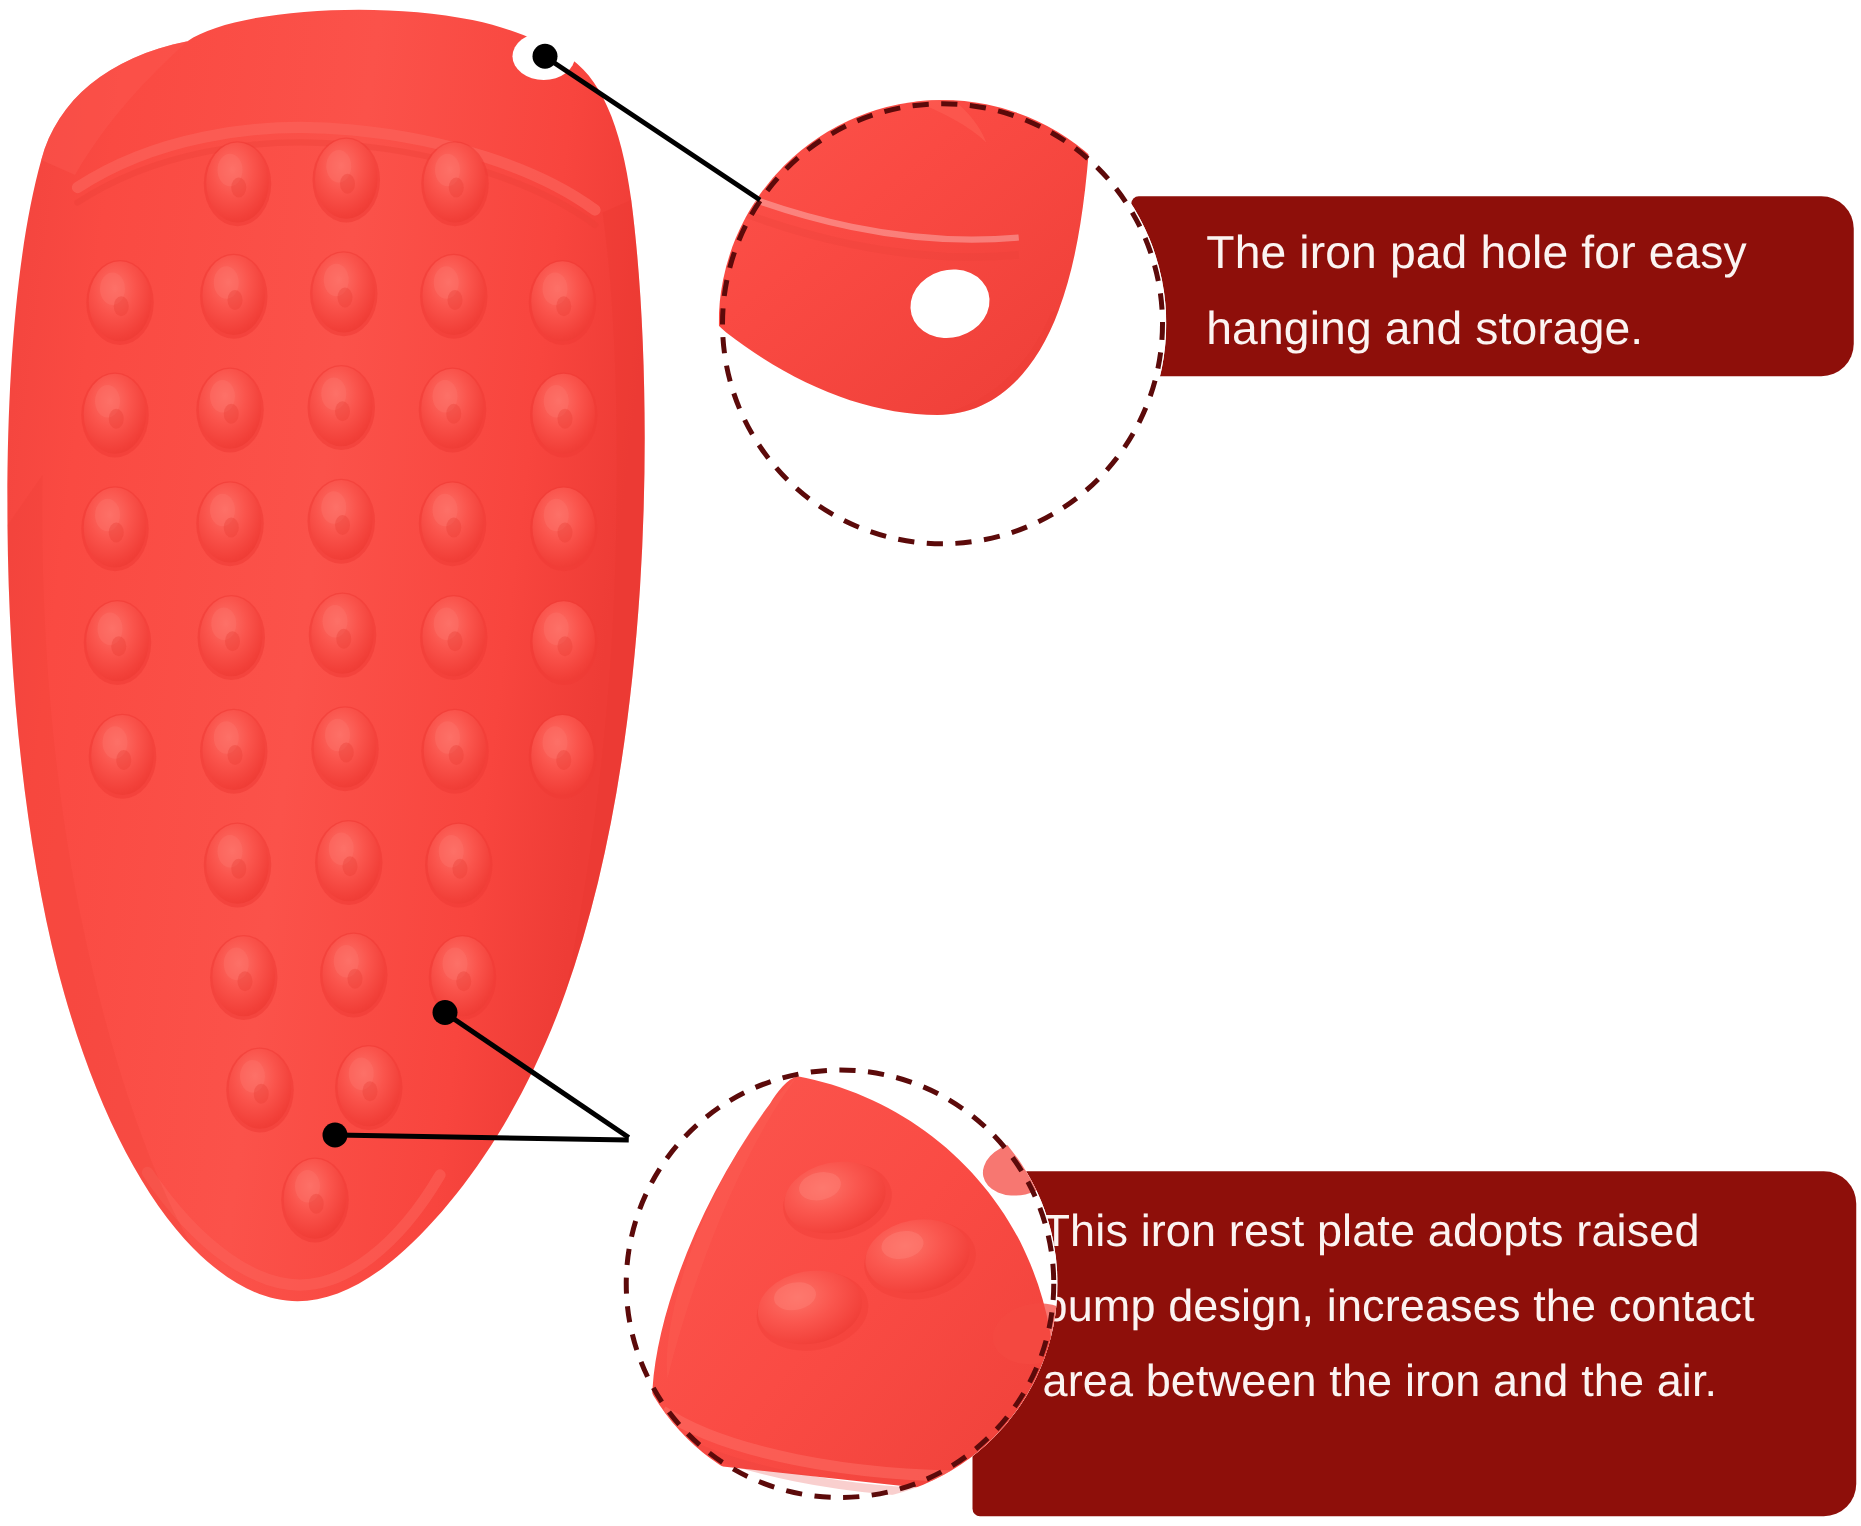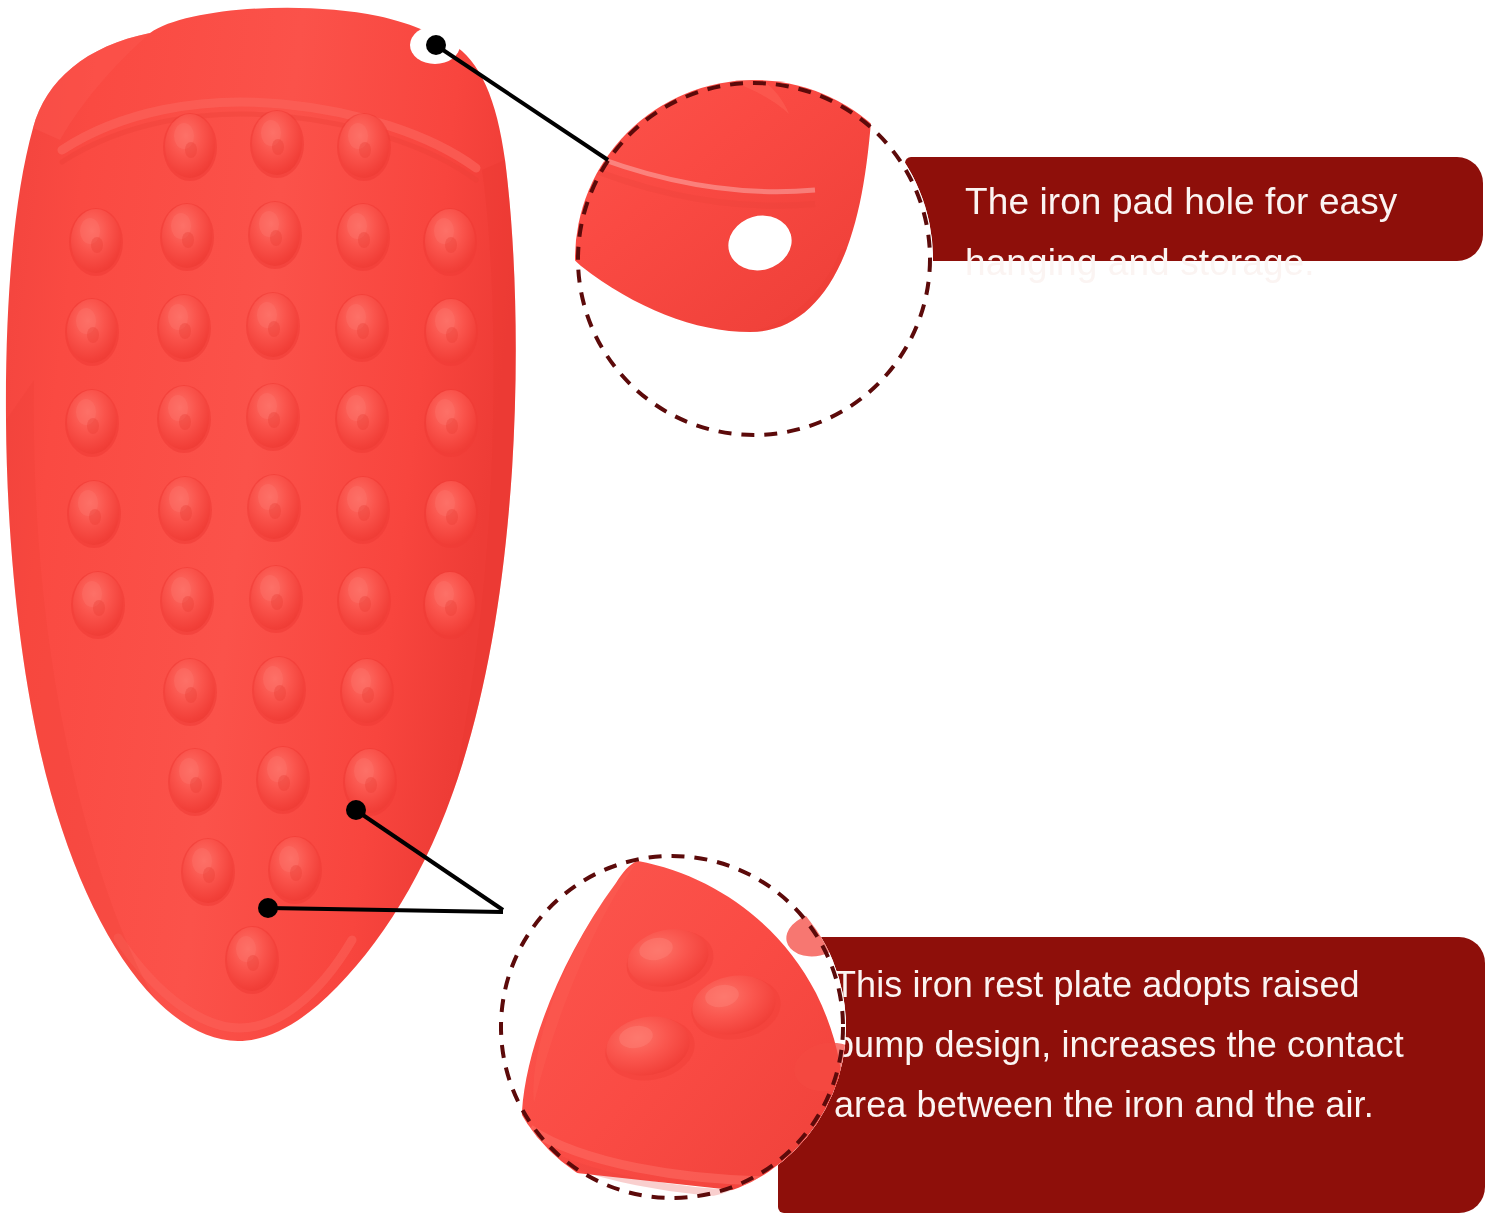--- a/index.html
+++ b/index.html
@@ -33,21 +33,21 @@
     position: absolute;
     background: #8E0F0A;
     color: #FBF4F2;
     box-sizing: border-box;
     z-index: 6;
   }
   #callout-box-1 {
     left: 905px;
     top: 157px;
     width: 578px;
-    height: 104px;
+    height: 144px;
     border-radius: 6px 26px 26px 6px;
     padding: 14px 26px 14px 60px;
   }
   #callout-box-2 {
     left: 778px;
     top: 937px;
     width: 707px;
     height: 276px;
     border-radius: 6px 26px 26px 6px;
     padding: 18px 26px 18px 56px;

